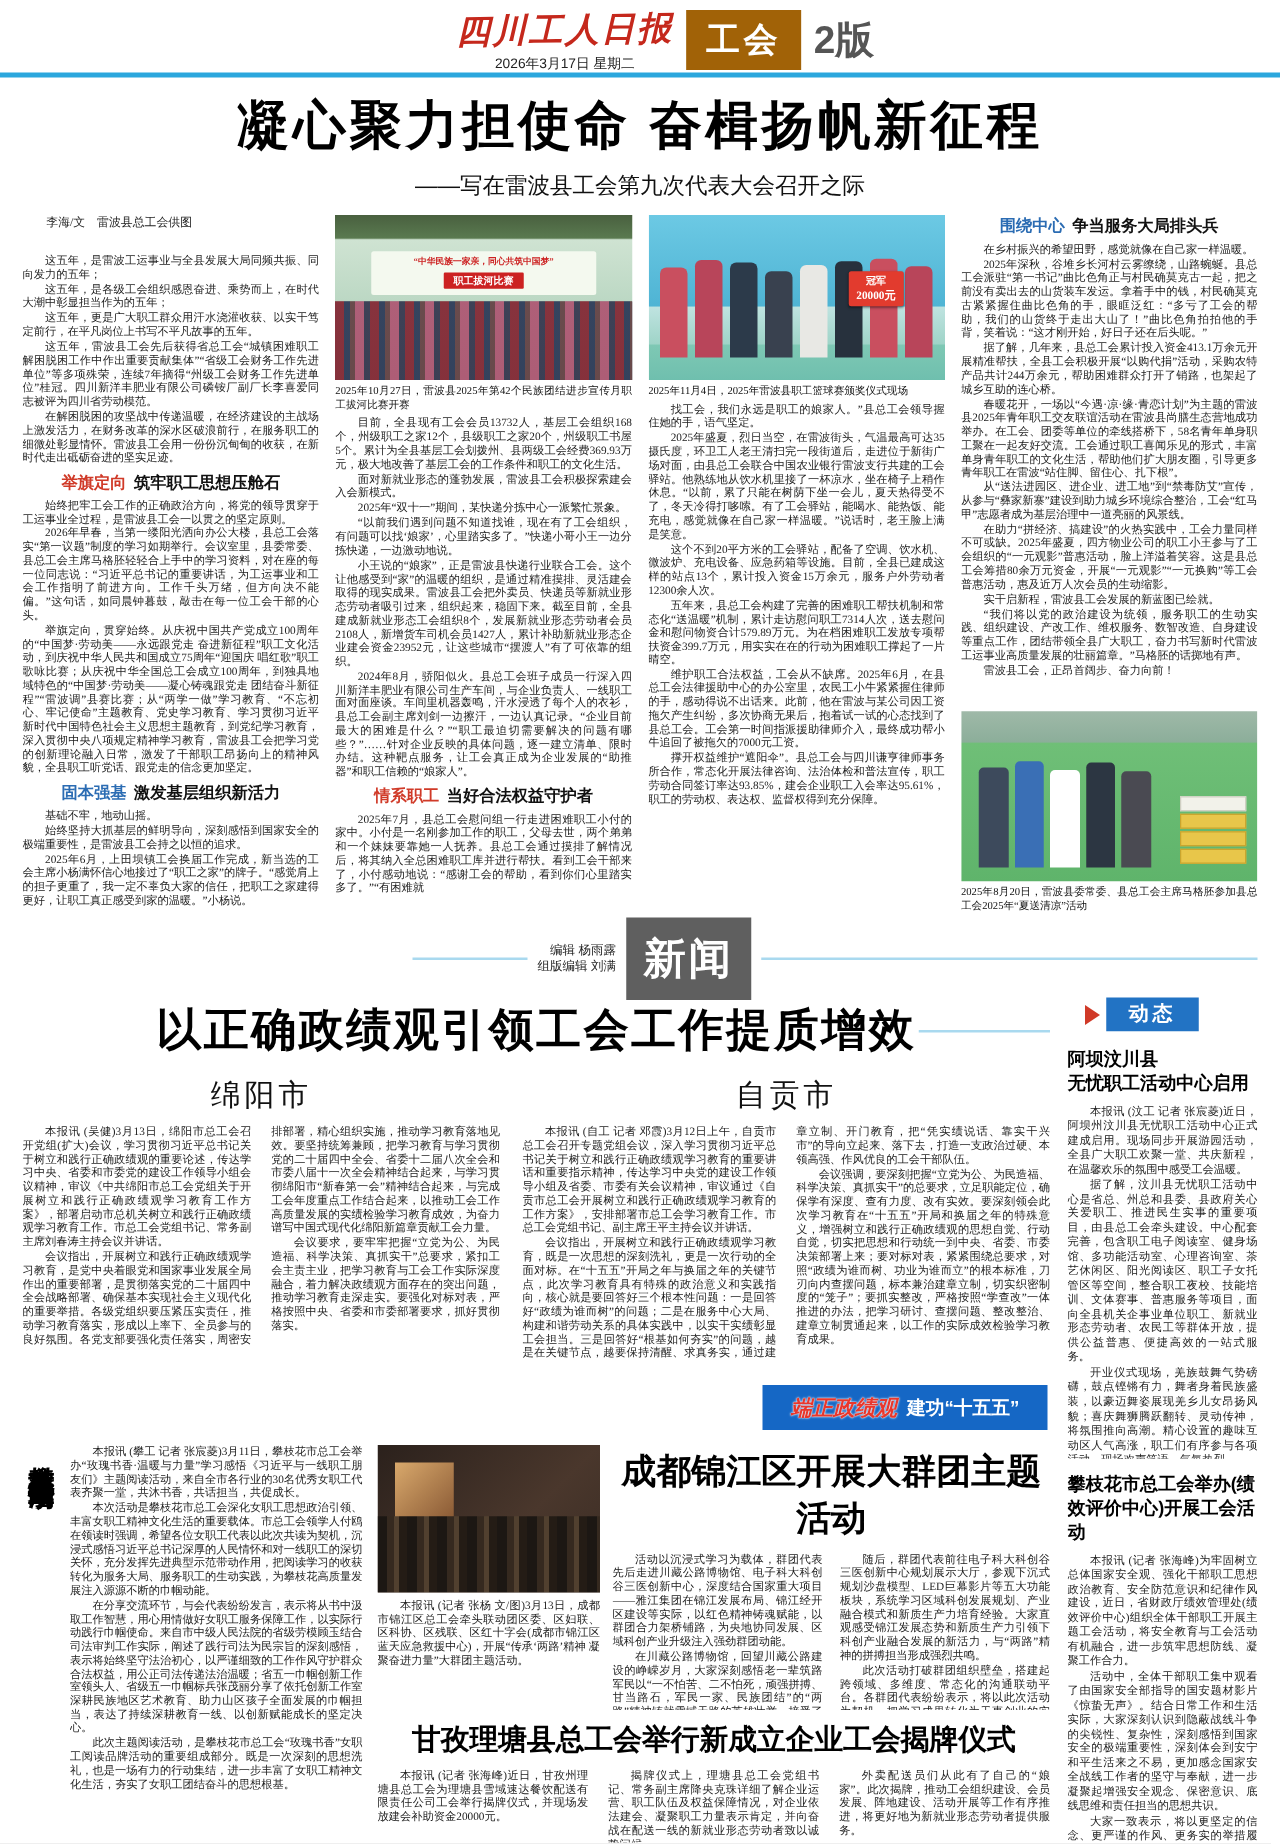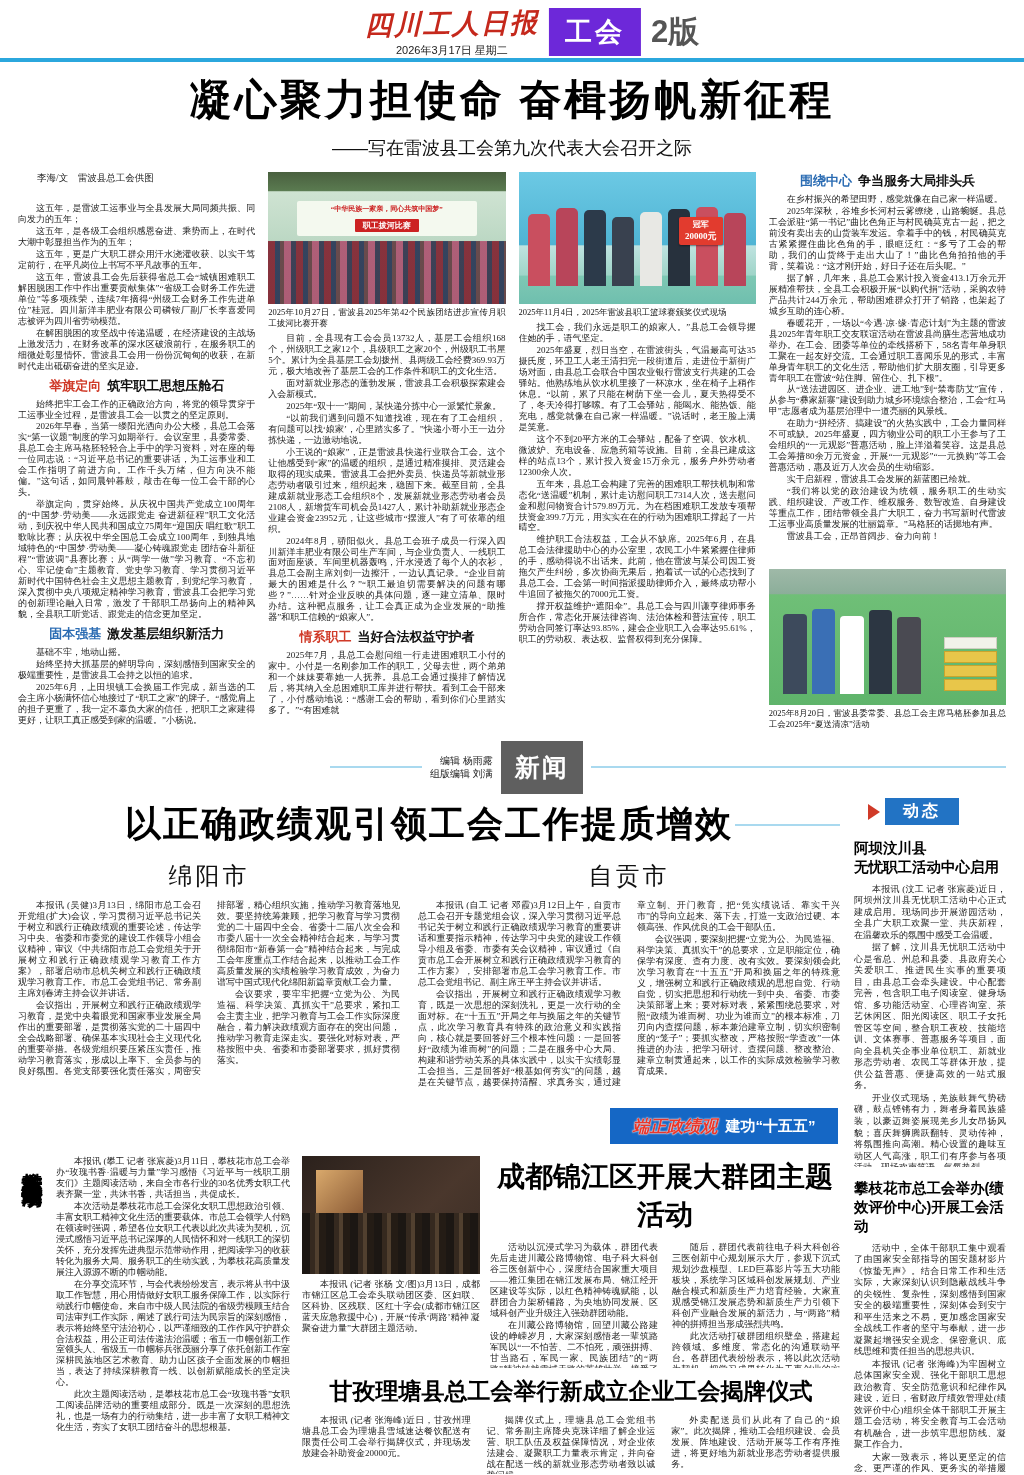--- a/index.html
+++ b/index.html
@@ -7,21 +7,21 @@
   .page {
     position:relative; width:1024px; height:1475px; background:#ffffff;
     overflow:hidden; margin:0 auto;
     font-family:"Liberation Serif", serif; color:#1c1c1c;
   }
   
   .masthead { position:absolute; top:0; left:0; width:100%; height:62px; }
   .mh-center { position:absolute; left:50%; top:6px; transform:translateX(-44%); display:flex; align-items:center; gap:10px; }
   .paper-name { color:#c5281c; font-weight:900; font-size:27px; font-style:italic; letter-spacing:2px; font-family:"Liberation Serif", serif; transform:rotate(-1deg); }
   .paper-date { font-size:11px; color:#222; margin-top:1px; text-align:center; font-family:"Liberation Sans", sans-serif; }
-  .section-box { background:#6d28d9; color:#fff; font-weight:700; font-size:27px; padding:6px 16px; letter-spacing:3px; font-family:"Liberation Sans", sans-serif; }
+  .section-box { background:#a16207; color:#fff; font-weight:700; font-size:27px; padding:6px 16px; letter-spacing:3px; font-family:"Liberation Sans", sans-serif; }
   .edition { color:#555; font-weight:700; font-size:31px; font-family:"Liberation Sans", sans-serif; }
   .blue-rule { position:absolute; bottom:0; left:0; width:100%; height:4px; background:#2ba7dd; }
 
   
   .lead { position:absolute; top:72px; left:18px; width:988px; height:668px; overflow:hidden; }
   .lead-headline { text-align:center; font-size:42px; font-weight:900; color:#000; letter-spacing:3px; font-family:"Liberation Sans", sans-serif; }
   .lead-dek { text-align:center; font-size:18px; color:#111; margin:8px 0 12px; font-family:"Liberation Sans", sans-serif; }
   .lead-cols { display:grid; grid-template-columns:repeat(4,1fr); gap:13px; height:562px; overflow:hidden; }
   .lcol { overflow:hidden; }
   .para { text-indent:2em; text-align:justify; font-size:9px; line-height:1.22; margin-bottom:1px; }
@@ -58,21 +58,21 @@
   .ph-museum { height:118px; background:linear-gradient(135deg,#2b211c 0%,#4a372c 60%,#3a2c24 100%); }
   .ph-museum .screen { position:absolute; left:8%; top:12%; width:26%; height:38%; background:linear-gradient(135deg,#d9a96c,#8a5a35); }
   .ph-museum .crowd2 { position:absolute; bottom:0; left:0; width:100%; height:52%;
      background:repeating-linear-gradient(90deg,#1c1713 0 8px,#35291f 8px 13px,#51402f 13px 17px,#241c15 17px 24px); }
 
   
   .divider { position:absolute; top:741px; left:330px; right:18px; height:52px; display:flex; align-items:center; gap:8px; }
   .dline { height:2px; background:#a9d9ef; width:92px; }
   .dline.grow { flex:1; }
   .editors { text-align:right; font-size:10px; line-height:1.35; color:#222; font-family:"Liberation Sans", sans-serif; white-space:nowrap; }
-  .news-box { background:#5f5f5f; color:#fff; font-size:25px; font-weight:700; letter-spacing:2px; padding:10px 14px; font-family:"Liberation Sans", sans-serif; }
+  .news-box { background:#5f5f5f; color:#fff; font-size:34px; font-weight:700; letter-spacing:2px; padding:10px 14px; font-family:"Liberation Sans", sans-serif; }
 
   
   .lower { position:absolute; top:796px; left:18px; width:988px; height:679px; display:flex; gap:14px; overflow:hidden; }
   .lower-left { width:822px; overflow:hidden; }
   .h2row { position:relative; height:56px; display:flex; align-items:center; justify-content:center; }
   .h2row h2 { font-size:36px; font-weight:900; color:#000; letter-spacing:2px; font-family:"Liberation Sans", sans-serif; }
   .h2line { position:absolute; right:0; top:50%; width:105px; height:2px; background:#a9d9ef; }
 
   .city-row { display:flex; gap:18px; height:292px; margin-top:4px; overflow:hidden; }
   .city-block { overflow:hidden; position:relative; }
@@ -353,21 +353,21 @@
         </h3>
         <div>
             <p class="para">本报讯 (汶工 记者 张宸菱)近日，阿坝州汶川县无忧职工活动中心正式建成启用。现场同步开展游园活动，全县广大职工欢聚一堂、共庆新程，在温馨欢乐的氛围中感受工会温暖。</p>
             <p class="para">据了解，汶川县无忧职工活动中心是省总、州总和县委、县政府关心关爱职工、推进民生实事的重要项目，由县总工会牵头建设。中心配套完善，包含职工电子阅读室、健身场馆、多功能活动室、心理咨询室、茶艺休闲区、阳光阅读区、职工子女托管区等空间，整合职工夜校、技能培训、文体赛事、普惠服务等项目，面向全县机关企事业单位职工、新就业形态劳动者、农民工等群体开放，提供公益普惠、便捷高效的一站式服务。</p>
             <p class="para">开业仪式现场，羌族鼓舞气势磅礴，鼓点铿锵有力，舞者身着民族盛装，以豪迈舞姿展现羌乡儿女昂扬风貌；喜庆舞狮腾跃翻转、灵动传神，将氛围推向高潮。精心设置的趣味互动区人气高涨，职工们有序参与各项活动，现场欢声笑语，气氛热烈。</p>
           </div>
       </article>
       <article class="rail-article cz">
         <h3 class="rail-title">攀枝花市总工会举办(绩效评价中心)开展工会活动</h3>
         <div>
+            <p class="para">本报讯 (记者 张海峰)为牢固树立总体国家安全观、强化干部职工思想政治教育、安全防范意识和纪律作风建设，近日，省财政厅绩效管理处(绩效评价中心)组织全体干部职工开展主题工会活动，将安全教育与工会活动有机融合，进一步筑牢思想防线、凝聚工作合力。</p>
             <p class="para">活动中，全体干部职工集中观看了由国家安全部指导的国安题材影片《惊蛰无声》。结合日常工作和生活实际，大家深刻认识到隐蔽战线斗争的尖锐性、复杂性，深刻感悟到国家安全的极端重要性，深刻体会到安宁和平生活来之不易，更加感念国家安全战线工作者的坚守与奉献，进一步凝聚起增强安全观念、保密意识、底线思维和责任担当的思想共识。</p>
-            <p class="para">本报讯 (记者 张海峰)为牢固树立总体国家安全观、强化干部职工思想政治教育、安全防范意识和纪律作风建设，近日，省财政厅绩效管理处(绩效评价中心)组织全体干部职工开展主题工会活动，将安全教育与工会活动有机融合，进一步筑牢思想防线、凝聚工作合力。</p>
             <p class="para">大家一致表示，将以更坚定的信念、更严谨的作风、更务实的举措履职尽责，切实把国家安全意识融入日常工作，全力推动绩效管理工作更加规范、安全、高效。</p>
           </div>
       </article>
     </aside>
   </section>
 
 </div>
 
 </body></html>

